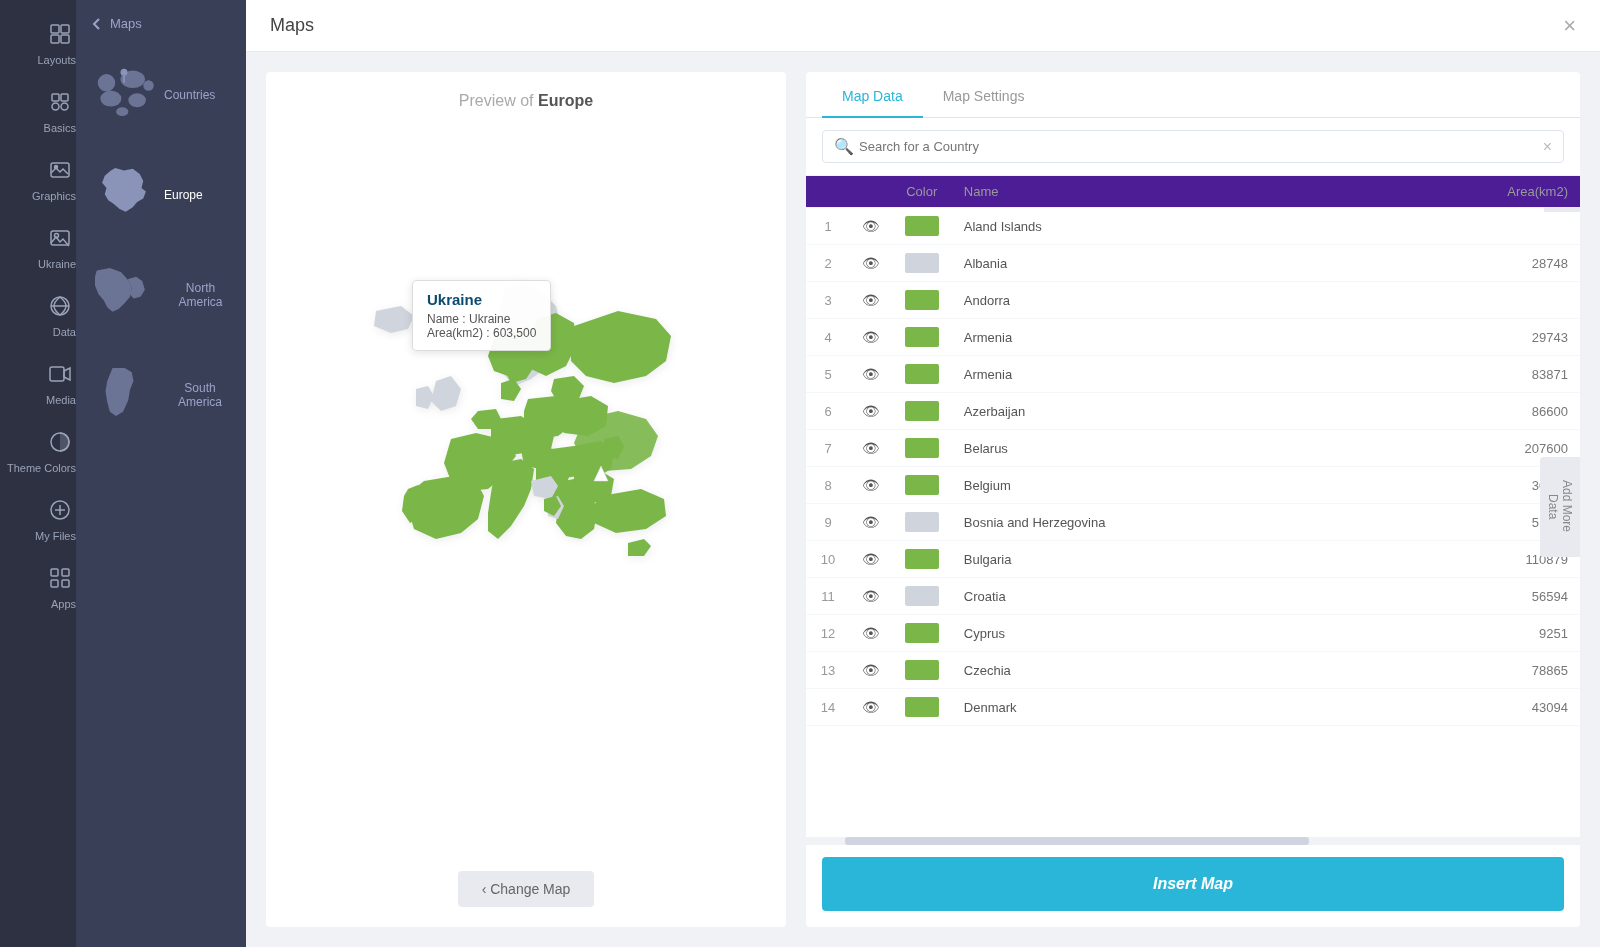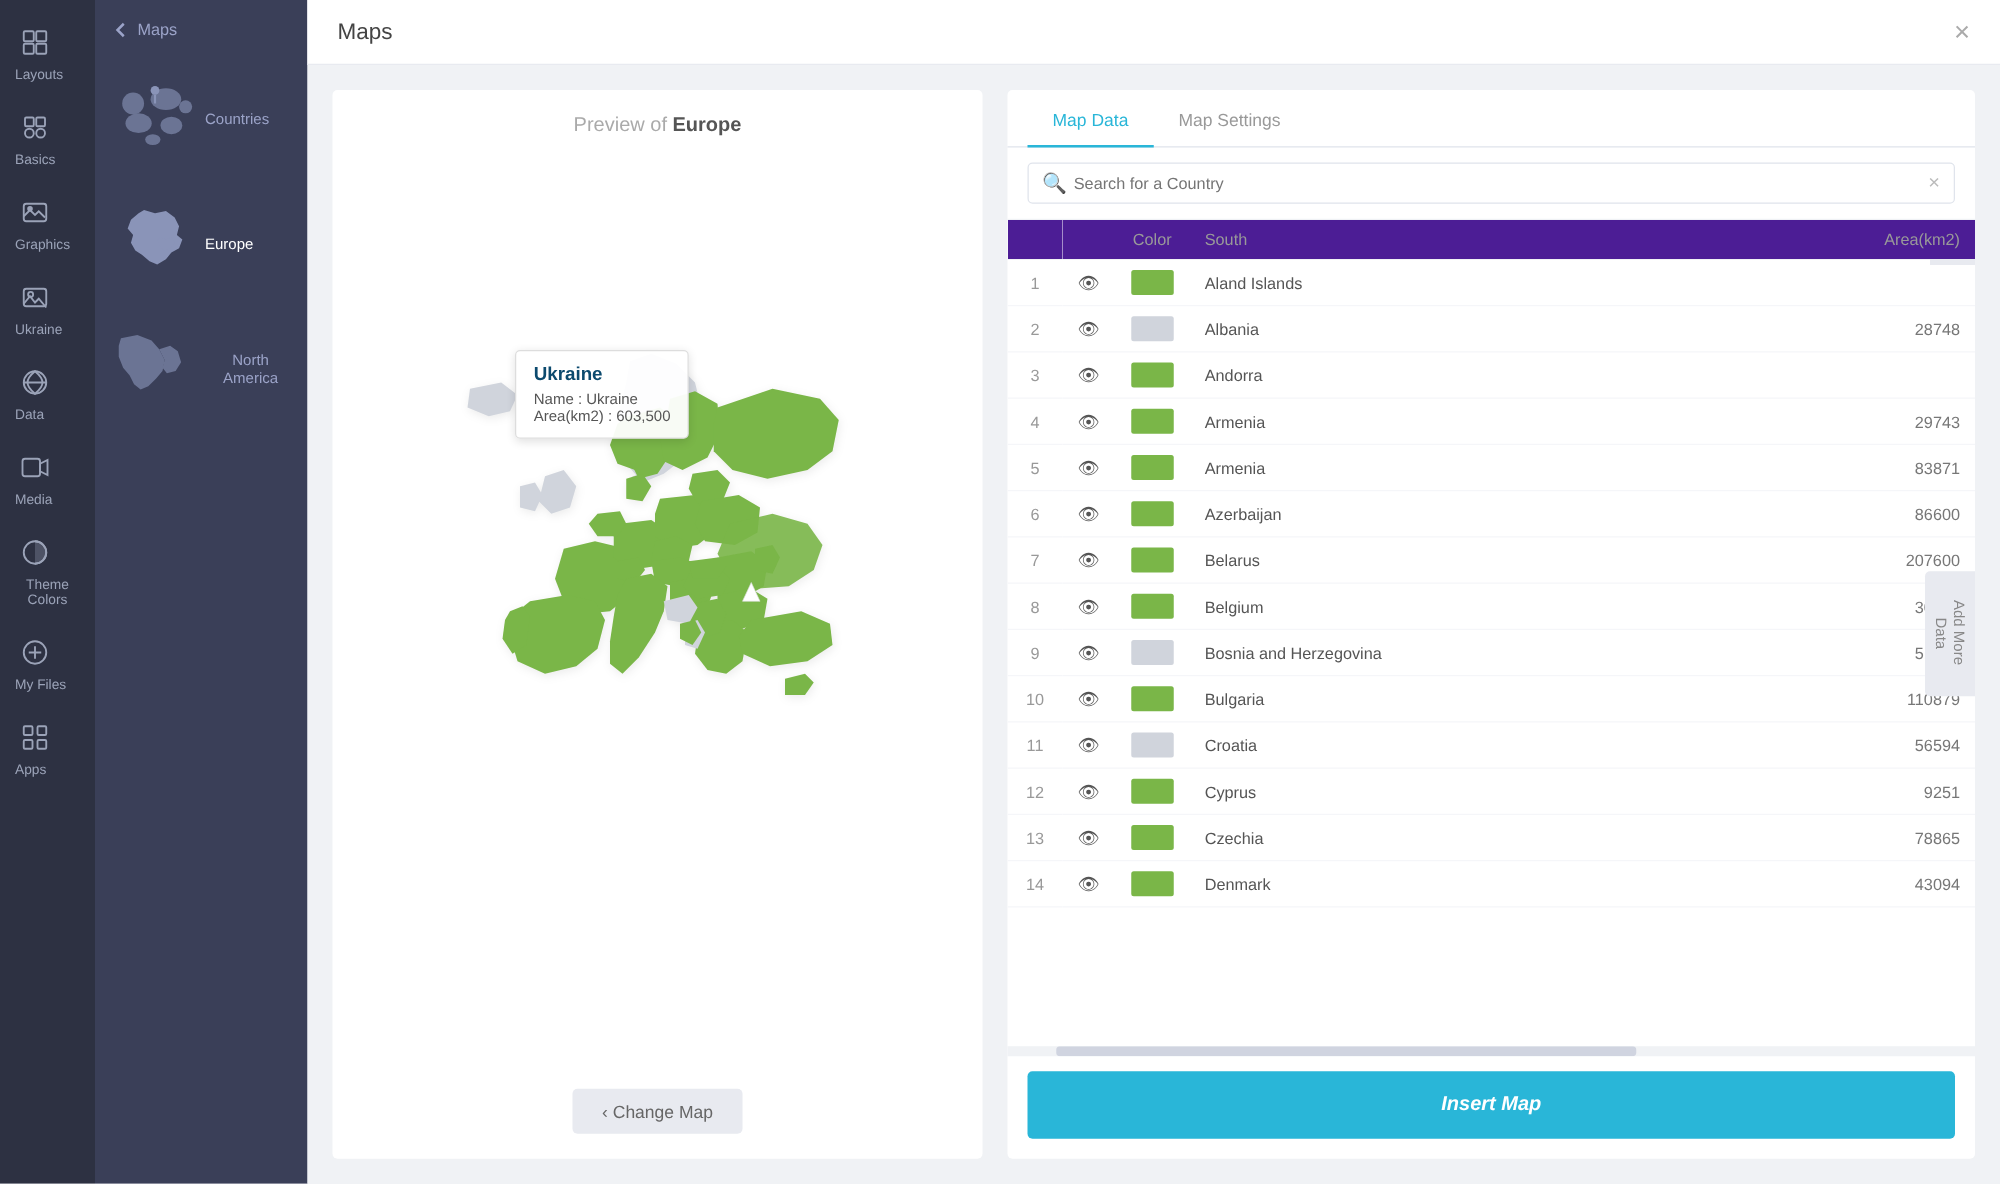--- a/index.html
+++ b/index.html
@@ -11,23 +11,23 @@
       background: #2d3142;
       display: flex;
       flex-direction: column;
       align-items: center;
       padding-top: 8px;
       flex-shrink: 0;
     }
     .sidebar-item {
       display: flex;
       flex-direction: column;
-      align-items: flex-start;
+      align-items: flex-end;
       width: 100%;
-      padding: 10px 12px;
+      padding: 10px 0;
       cursor: pointer;
       color: #9ba3b8;
       font-size: 11px;
       text-align: center;
     }
     .sidebar-item .icon-box {
       width: 32px;
       height: 32px;
       display: flex;
       align-items: center;
@@ -489,20 +489,28 @@
   <div class="map-item">
     <div class="map-icon">
       <svg viewBox="0 0 80 65" fill="#6b7494">
         <path d="M10,8 L25,5 L38,10 L45,18 L50,28 L48,38 L42,45 L35,52 L28,55 L22,50 L18,42 L12,35 L8,25 L8,15 Z"></path>
         <path d="M45,18 L55,15 L62,20 L65,30 L60,38 L52,40 L48,35 L50,28 Z"></path>
       </svg>
     </div>
     <span>North America</span>
   </div>
 
+  <div class="map-item">
+    <div class="map-icon">
+      <svg viewBox="0 0 80 65" fill="#6b7494">
+        <path d="M28,5 L42,5 L50,10 L52,20 L48,30 L46,42 L40,55 L32,60 L25,55 L22,44 L20,32 L22,20 Z"></path>
+      </svg>
+    </div>
+    <span>South America</span>
+  </div>
 </div>
 
 <div class="main-content">
 
   <div class="header">
     <span class="header-title">Maps</span>
     <span class="close-btn">×</span>
   </div>
 
   <div class="body-split">
@@ -615,21 +623,21 @@
       </div>
 
       <div class="table-container" style="position:relative;">
         <button class="plus-btn">+</button>
         <table class="data-table">
           <thead>
             <tr>
               <th class="col-num"></th>
               <th class="col-eye"></th>
               <th class="col-color">Color</th>
-              <th class="col-name">South</th>
+              <th class="col-name">Name</th>
               <th class="col-area">Area(km2)</th>
             </tr>
           </thead>
           <tbody id="table-body">
           <tr>
       <td class="col-num">1</td>
       <td class="col-eye"><span class="eye-icon">👁</span></td>
       <td class="col-color"><span class="color-swatch" style="background:#7ab648;"></span></td>
       <td class="col-name">Aland Islands</td>
       <td class="col-area"></td>

